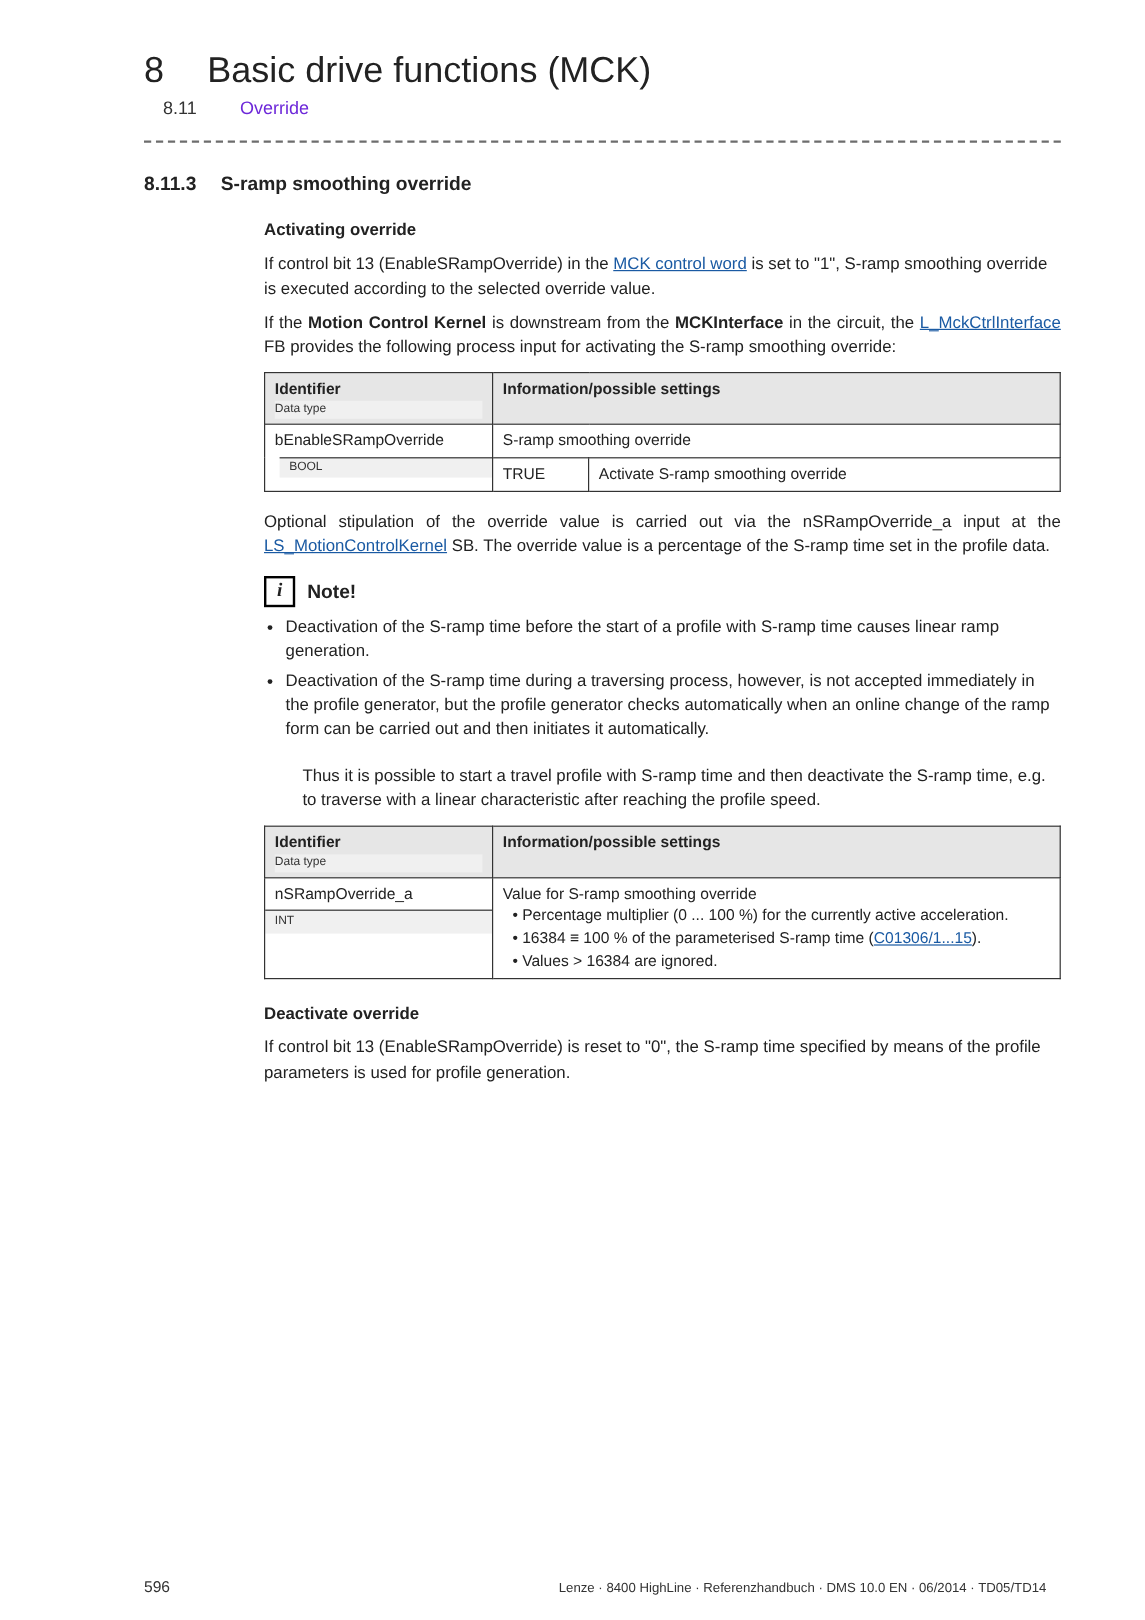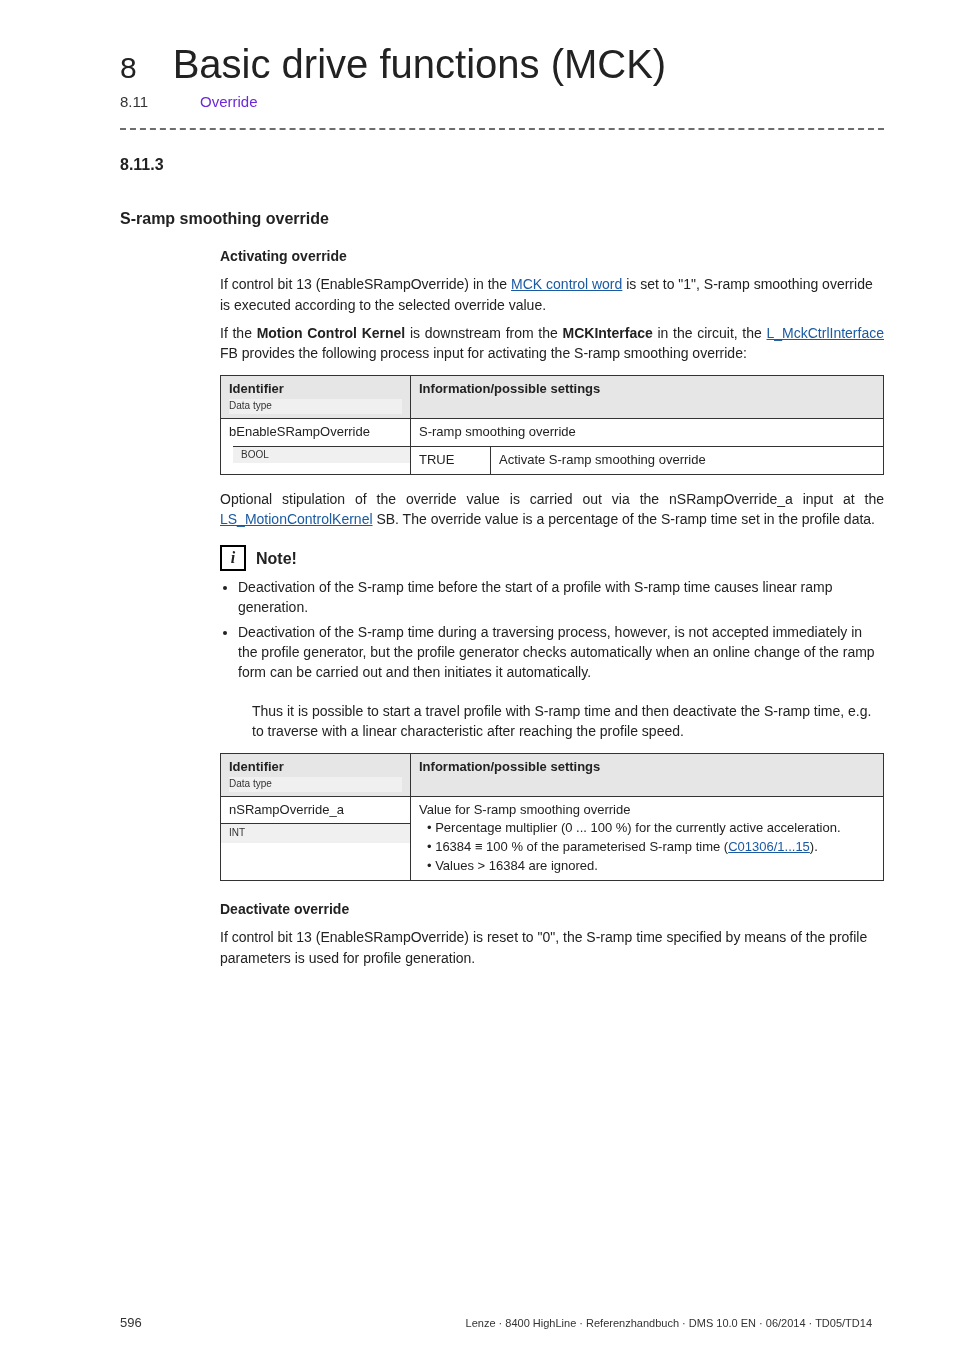--- a/index.html
+++ b/index.html
@@ -16,26 +16,26 @@
   .page{
     width:954px;
     min-height:1350px;
     margin:0 auto;
     position:relative;
     box-sizing:border-box;
     padding:42px 70px 30px 120px;
   }
   .chapter-line{display:flex;align-items:baseline;gap:36px;}
   .chapter-num{font-size:30px;font-weight:400;}
-  .chapter-title{font-size:40px;font-weight:400;text-align:center;}
-  .subline{display:flex;align-items:baseline;gap:36px;margin-top:6px;}
+  .chapter-title{font-size:30px;font-weight:400;text-align:center;}
+  .subline{display:flex;align-items:baseline;gap:36px;margin-top:6px;text-align:right;}
   .sub-num{font-size:15px;color:#333;min-width:44px;}
   .sub-title{font-size:15px;color:#6d28d9;}
   .dashes{margin:18px 0 26px 0;border:none;border-top:2px dashed #6d6d6d;height:0;}
-  .sec-row{display:flex;align-items:baseline;gap:36px;margin-bottom:6px;flex-direction:column;}
+  .sec-row{display:flex;align-items:baseline;margin-bottom:6px;}
   .sec-num{font-size:16px;font-weight:700;min-width:64px;}
   .sec-title{font-size:16px;font-weight:700;}
   .body{margin-left:100px;font-size:14px;line-height:1.45;}
   .h4{font-weight:700;margin:18px 0 6px 0;font-size:14px;}
   p{margin:8px 0;}
   .em{}
   .bold{font-weight:700;}
   a.link{color:var(--link);text-decoration:underline;}
   table.data{
     width:100%;

